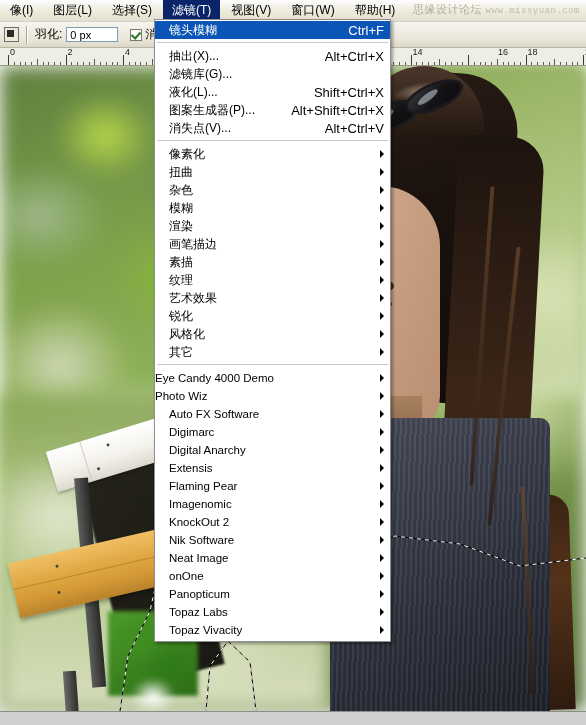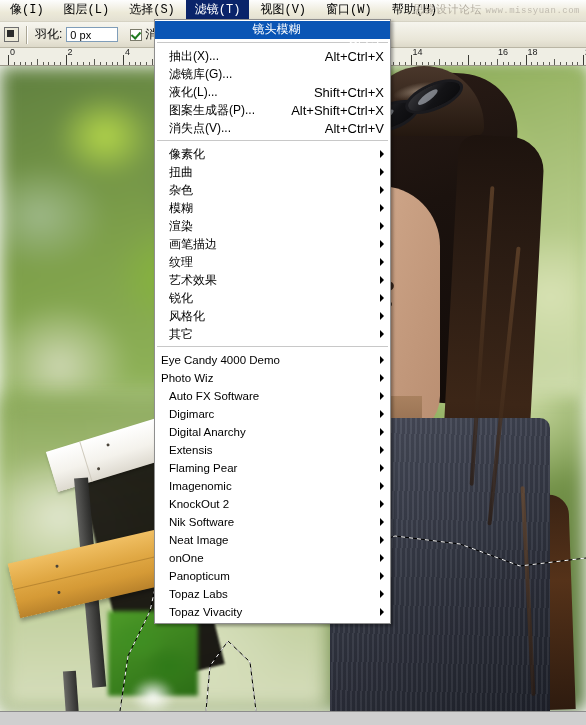--- a/index.html
+++ b/index.html
@@ -13,21 +13,21 @@
 
   
   .menubar{
     position:absolute;left:0;top:0;width:586px;height:22px;
     background:linear-gradient(#fdfdfd,#ece9d8 60%,#e3e0d2);
     border-bottom:1px solid #d6d3c4;
     display:flex;align-items:center;box-sizing:border-box;
   }
   .menubar-item{
     font-size:12px;color:#000;padding:3px 9px 4px 9px;margin:0 1px;
-    white-space:nowrap;line-height:14px;cursor:default;font-family:Liberation Mono, monospace;
+    white-space:nowrap;line-height:14px;cursor:default;
   }
   .menubar-item.active{background:#0a246a;color:#fff;}
   .watermark{
     position:absolute;right:6px;top:2px;font-size:11px;color:#b9b3a6;
     letter-spacing:.5px;white-space:nowrap;
   }
   .watermark .wm-cn{color:#b2aca0;}
   .watermark .wm-url{font-family:"Liberation Mono","DejaVu Sans Mono",monospace;font-size:9px;color:#c0bbb0;}
 
   
@@ -275,22 +275,22 @@
     background:#fff;border:1px solid #8f8f8f;
     box-shadow:2px 2px 3px rgba(0,0,0,.35);
     box-sizing:border-box;padding:1px 0 2px 0;z-index:50;
   }
   .mi{
     position:relative;display:flex;align-items:center;height:18px;
     padding:0 6px 0 14px;font-size:12px;color:#000;white-space:nowrap;
     cursor:default;box-sizing:border-box;
   }
   .mi.plugin{height:18px;padding-left:14px;font-size:11.5px;}
-  .mi.plugin.indent{padding-left:6px;}
-  .mi.sel{background:#0a55b5;color:#fff;flex-direction:column;}
+  .mi.plugin.indent{padding-left:0;}
+  .mi.sel{background:#0a55b5;color:#fff;}
   .mi .lbl{flex:0 0 auto;}
   .mi .sc{margin-left:auto;padding-left:22px;font-size:13px;color:#000;}
   .mi.sel .sc{color:#fff;}
   .mi .arw{
     margin-left:auto;width:0;height:0;
     border-left:4px solid #000;border-top:4px solid transparent;border-bottom:4px solid transparent;
   }
   .msep{height:1px;margin:3px 2px 3px 2px;background:#c8c8c8;border-bottom:1px solid #fff;}
 </style>
 </head>
@@ -550,20 +550,24 @@
         </div>
         <div class="mi">
           <span class="lbl">渲染</span>
           <span class="arw"></span>
         </div>
         <div class="mi">
           <span class="lbl">画笔描边</span>
           <span class="arw"></span>
         </div>
         <div class="mi">
+          <span class="lbl">素描</span>
+          <span class="arw"></span>
+        </div>
+        <div class="mi">
           <span class="lbl">纹理</span>
           <span class="arw"></span>
         </div>
         <div class="mi">
           <span class="lbl">艺术效果</span>
           <span class="arw"></span>
         </div>
         <div class="mi">
           <span class="lbl">锐化</span>
           <span class="arw"></span>

